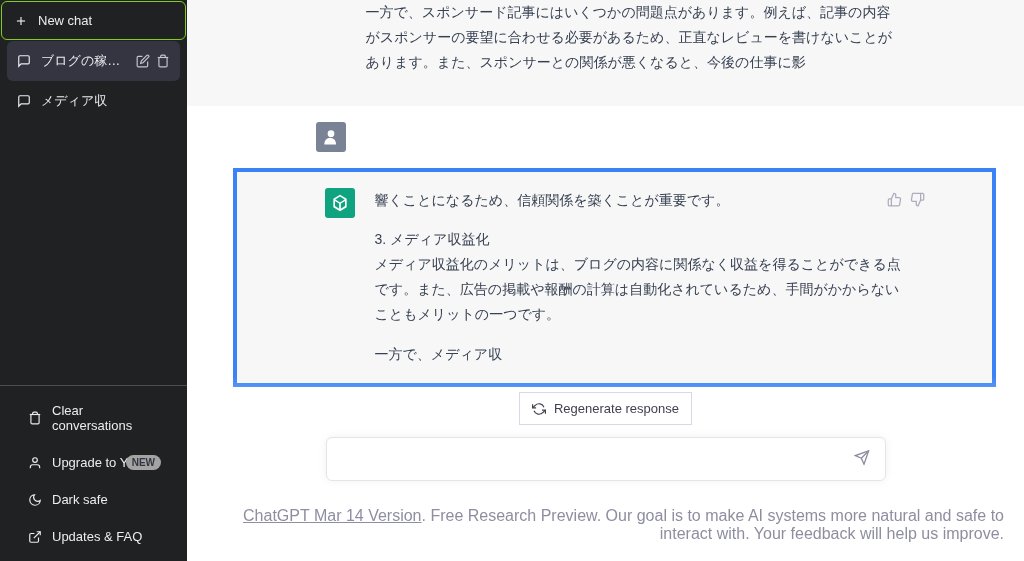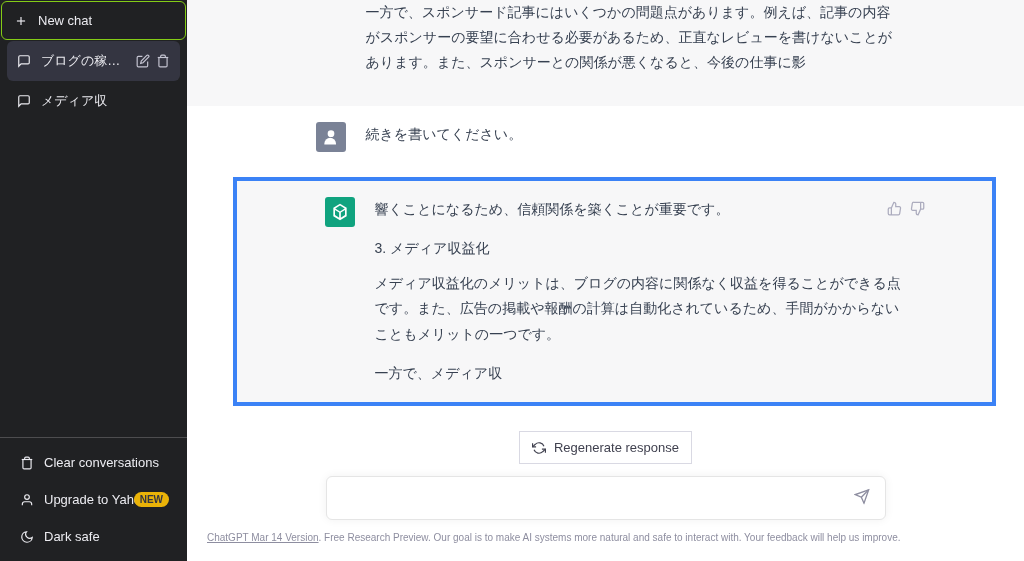--- a/index.html
+++ b/index.html
@@ -9,49 +9,49 @@
 .new-chat { display: flex; align-items: center; gap: 10px; padding: 11px 12px; margin: 1px; border: 1px solid #84cc16; border-radius: 6px; cursor: pointer; }
 .new-chat svg { width: 14px; height: 14px; stroke: #ececf1; }
 .chat-list { flex: 1; padding: 0 7px; }
 .chat-item { display: flex; align-items: center; gap: 10px; padding: 11px 10px; border-radius: 6px; cursor: pointer; position: relative; }
 .chat-item.active { background: #343541; }
 .chat-item svg.msg { width: 14px; height: 14px; stroke: #ececf1; fill: none; flex-shrink: 0; }
 .chat-item .label { flex: 1; white-space: nowrap; overflow: hidden; text-overflow: ellipsis; }
 .chat-item .actions { display: none; gap: 6px; }
 .chat-item.active .actions { display: flex; }
 .chat-item .actions svg { width: 14px; height: 14px; stroke: #c5c5d2; fill: none; }
-.sidebar-bottom { border-top: 1px solid #4d4d4f; padding: 6px 10px; }
+.sidebar-bottom { border-top: 1px solid #4d4d4f; padding: 6px 18px; }
 .sb-item { display: flex; align-items: center; gap: 10px; padding: 11px 10px; border-radius: 6px; cursor: pointer; position: relative; }
 .sb-item svg { width: 14px; height: 14px; stroke: #ececf1; fill: none; flex-shrink: 0; }
-.sb-item .badge { position: absolute; right: 8px; background: #eab308; color: #343541; font-size: 10px; font-weight: 600; padding: 2px 6px; border-radius: 8px; }
+.sb-item .badge { position: absolute; right: 8px; background: #a3a3a3; color: #343541; font-size: 10px; font-weight: 600; padding: 2px 6px; border-radius: 8px; }
 .main { flex: 1; display: flex; flex-direction: column; background: #fff; position: relative; }
 .conversation { flex: 1; overflow: hidden; }
 .msg-row { display: flex; padding: 16px 0; }
 .msg-row.assistant { background: #f7f7f8; }
 .msg-inner { max-width: 620px; margin: 0 auto; display: flex; gap: 20px; width: 100%; padding: 0 20px; position: relative; }
 .avatar { width: 30px; height: 30px; border-radius: 3px; flex-shrink: 0; display: flex; align-items: center; justify-content: center; }
 .avatar.user { background: #7a8296; }
 .avatar.user svg { width: 20px; height: 20px; fill: #fff; }
 .avatar.ai { background: #10a37f; }
 .avatar.ai svg { width: 20px; height: 20px; fill: #fff; }
 .msg-content { flex: 1; font-size: 14px; line-height: 1.8; color: #374151; }
 .msg-content p { margin-bottom: 14px; }
-.msg-content .num { margin-bottom: 10px; }
+.msg-content .num { margin-bottom: 0; }
 .feedback { position: absolute; right: 0; top: 4px; display: flex; gap: 8px; }
 .feedback svg { width: 15px; height: 15px; stroke: #acacbe; fill: none; cursor: pointer; }
 .highlight-box { border: 4px solid #3b82f6; margin: 0 28px 0 46px; }
 .bottom-area { position: absolute; bottom: 0; left: 0; right: 0; background: linear-gradient(180deg, rgba(255,255,255,0) 0%, #fff 40%); padding: 16px 0 18px; }
 .regen-wrap { display: flex; justify-content: center; margin-bottom: 12px; }
 .regen-btn { display: flex; align-items: center; gap: 8px; background: #fff; border: 1px solid #d9d9e3; border-radius: 0; padding: 8px 12px; font-size: 13px; cursor: pointer; color: #40414f; }
 .regen-btn svg { width: 14px; height: 14px; stroke: #40414f; fill: none; }
 .input-wrap { max-width: 560px; margin: 0 auto; position: relative; }
 .chat-input { width: 100%; border: 1px solid #e5e5e5; border-radius: 6px; padding: 13px 44px 13px 14px; font-size: 14px; box-shadow: 0 0 10px rgba(0,0,0,0.06); outline: none; }
 .send-btn { position: absolute; right: 12px; top: 50%; transform: translateY(-50%); background: none; border: none; cursor: pointer; padding: 4px; }
 .send-btn svg { width: 16px; height: 16px; stroke: #8e8ea0; fill: none; }
-.footer-note { text-align: left; font-size: 10px; color: #8e8ea0; margin-top: 12px; padding: 0 20px; }
+.footer-note { text-align: right; font-size: 16px; color: #8e8ea0; margin-top: 26px; padding: 0 20px; }
 .footer-note .ver { text-decoration: underline; cursor: pointer; }
 </style>
 </head>
 <body>
 
 <div class="app">
   <aside class="sidebar">
     <div class="new-chat">
       <svg viewBox="0 0 24 24" stroke-width="2">
           <line x1="12" y1="5" x2="12" y2="19"></line>
@@ -98,20 +98,28 @@
           </svg>
         <span>Upgrade to Yahoo</span>
         <span class="badge">NEW</span>
       </div>
       <div class="sb-item">
         <svg viewBox="0 0 24 24" stroke-width="2">
             <path d="M21 12.79A9 9 0 1 1 11.21 3 7 7 0 0 0 21 12.79z"></path>
           </svg>
         <span>Dark safe</span>
       </div>
+      <div class="sb-item">
+        <svg viewBox="0 0 24 24" stroke-width="2">
+            <path d="M18 13v6a2 2 0 0 1-2 2H5a2 2 0 0 1-2-2V8a2 2 0 0 1 2-2h6"></path>
+            <polyline points="15 3 21 3 21 9"></polyline>
+            <line x1="10" y1="14" x2="21" y2="3"></line>
+          </svg>
+        <span>Updates &amp; FAQ</span>
+      </div>
     </div>
   </aside>
 
   <main class="main">
     <div class="conversation">
 
       <div class="msg-row assistant" style="padding-top:0">
         <div class="msg-inner">
           <div style="width:30px;flex-shrink:0"></div>
           <div class="msg-content">
@@ -120,23 +128,20 @@
         </div>
       </div>
 
       <div class="msg-row">
         <div class="msg-inner">
           <div class="avatar user">
             <svg viewBox="0 0 24 24">
                 <circle cx="12" cy="8" r="4"></circle>
                 <path d="M4 21v-1a7 7 0 0 1 14 0v1z"></path>
               </svg>
-          </div>
-          <div class="msg-content">
-            <p>続きを書いてください。</p>
           </div>
         </div>
       </div>
 
       <div class="highlight-box">
         <div class="msg-row assistant">
           <div class="msg-inner">
             <div class="avatar ai">
               <svg viewBox="0 0 24 24">
                   <path d="M12 2L4 7v10l8 5 8-5V7l-8-5zm0 2.3l5.7 3.6L12 11.5 6.3 7.9 12 4.3zM6 9.6l5 3.1v6.1l-5-3.1V9.6zm7 9.2v-6.1l5-3.1v6.1l-5 3.1z"></path>

